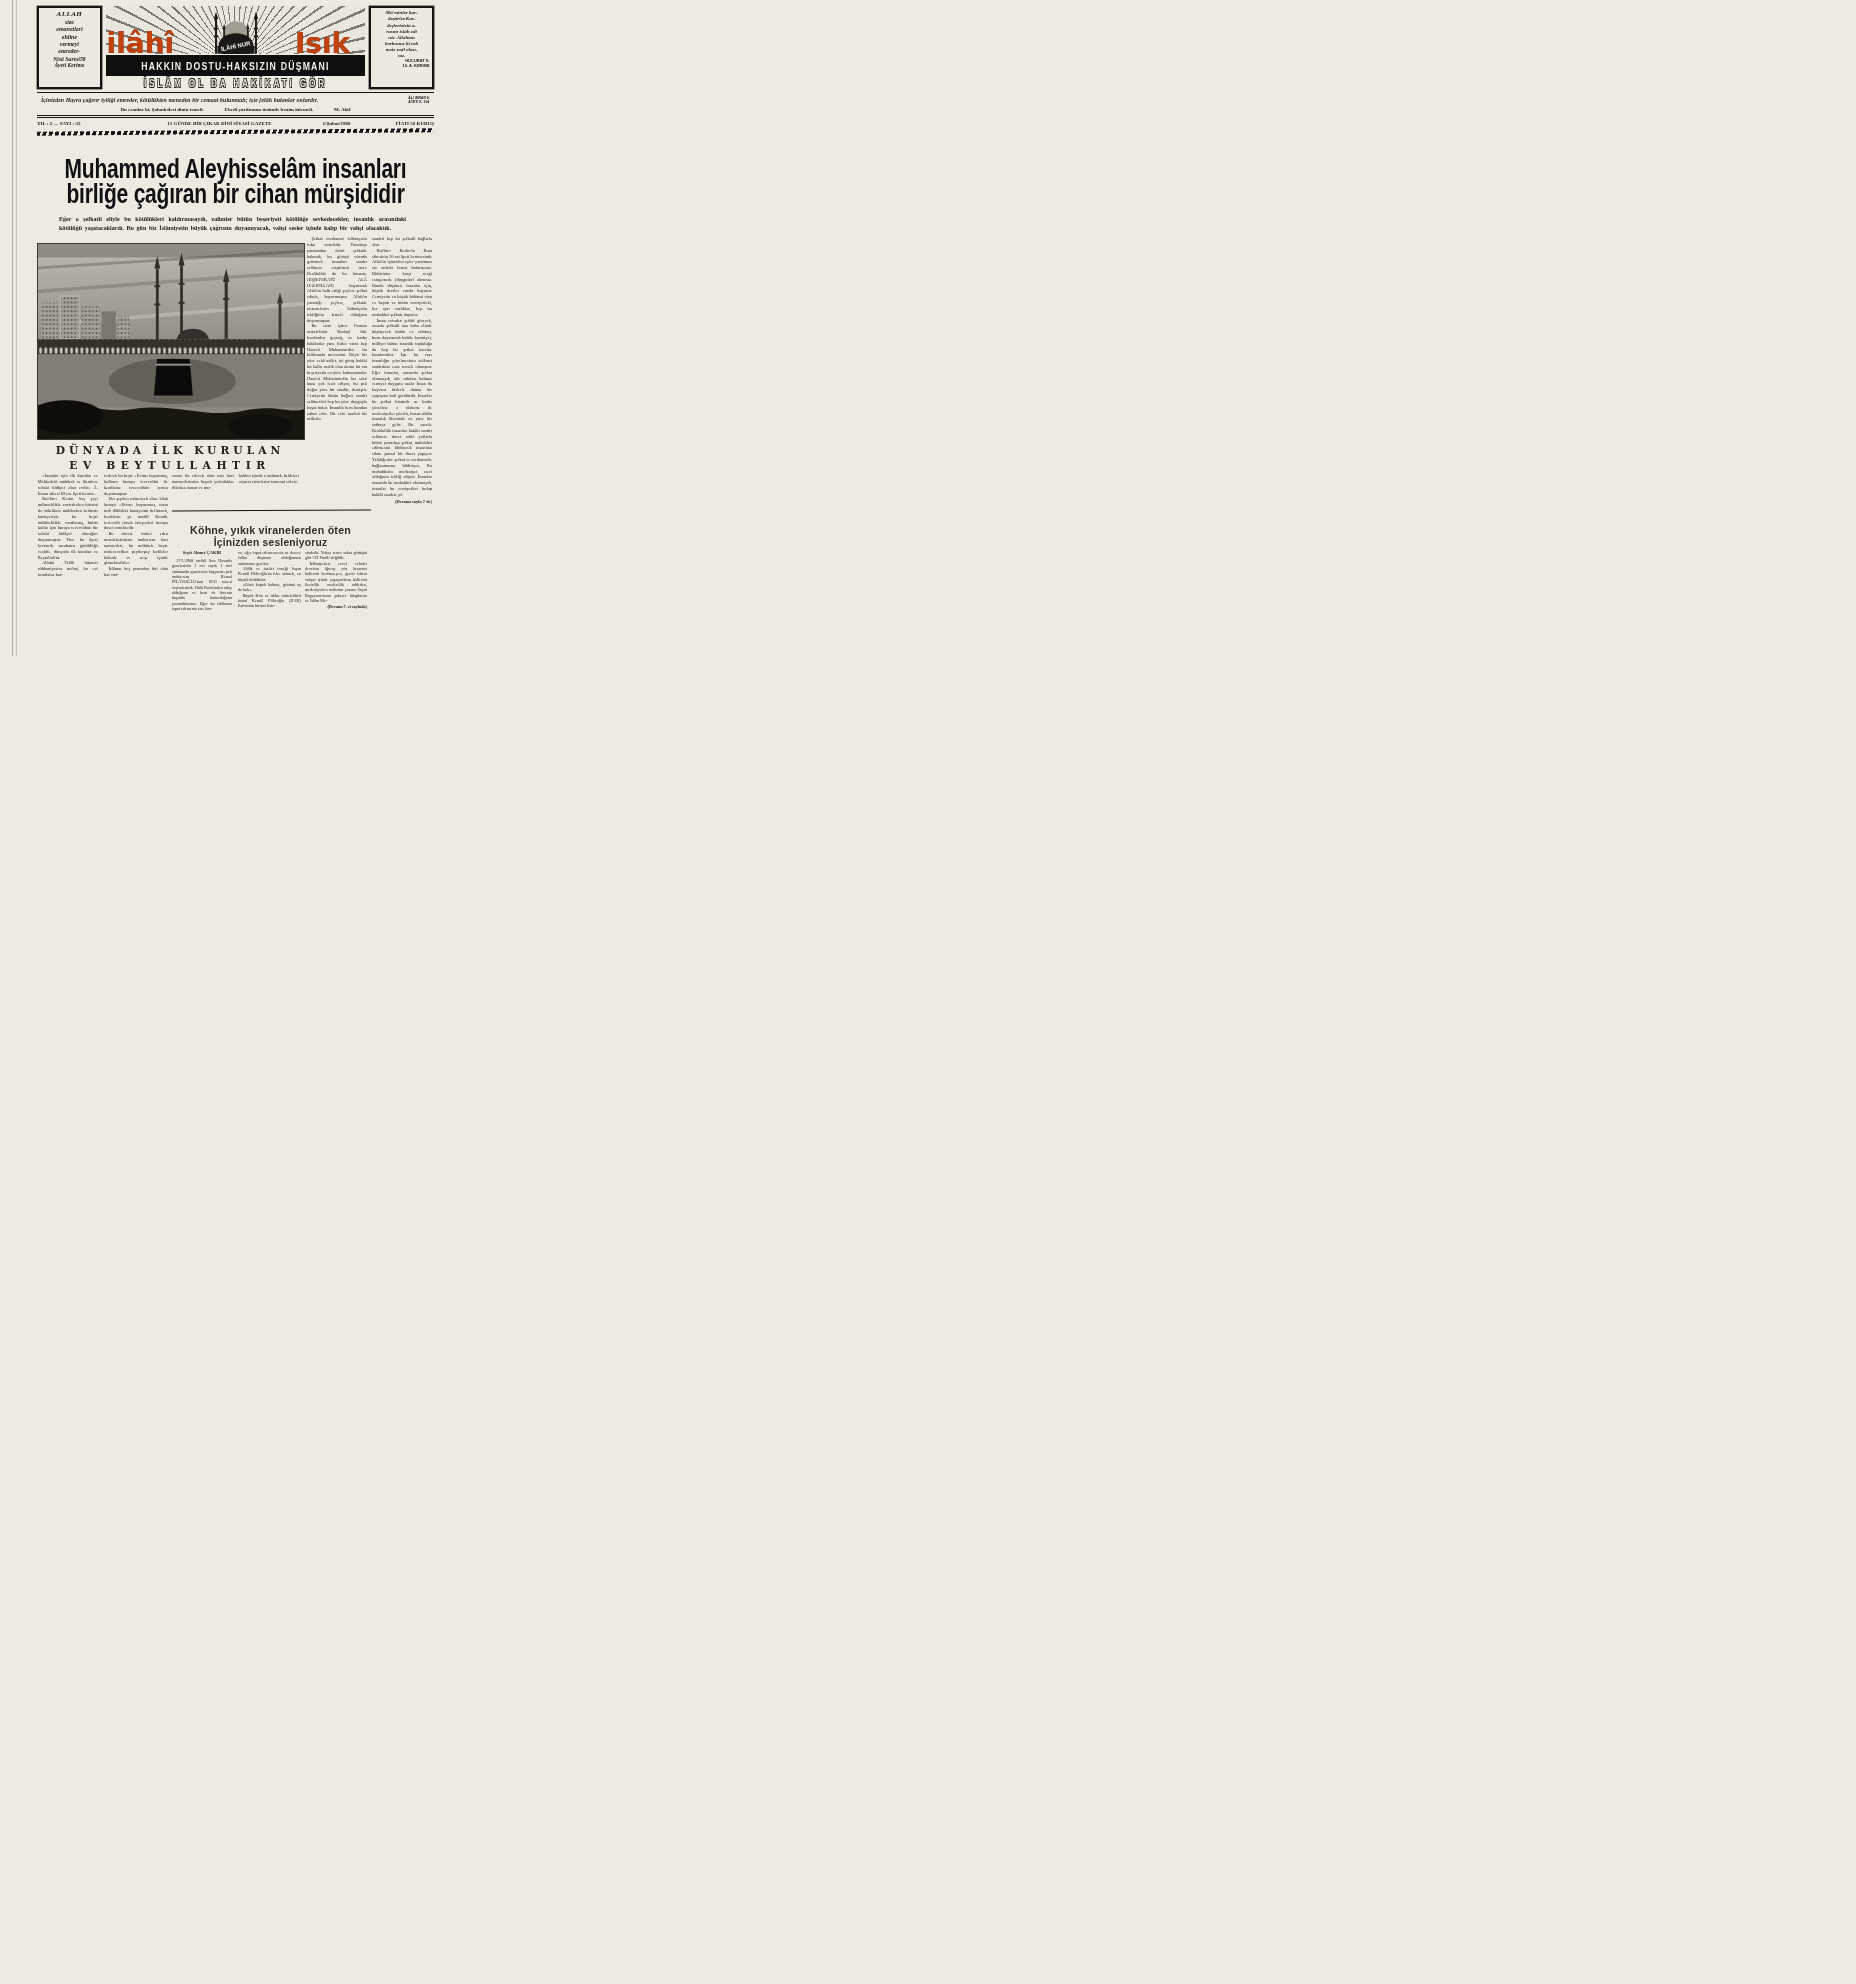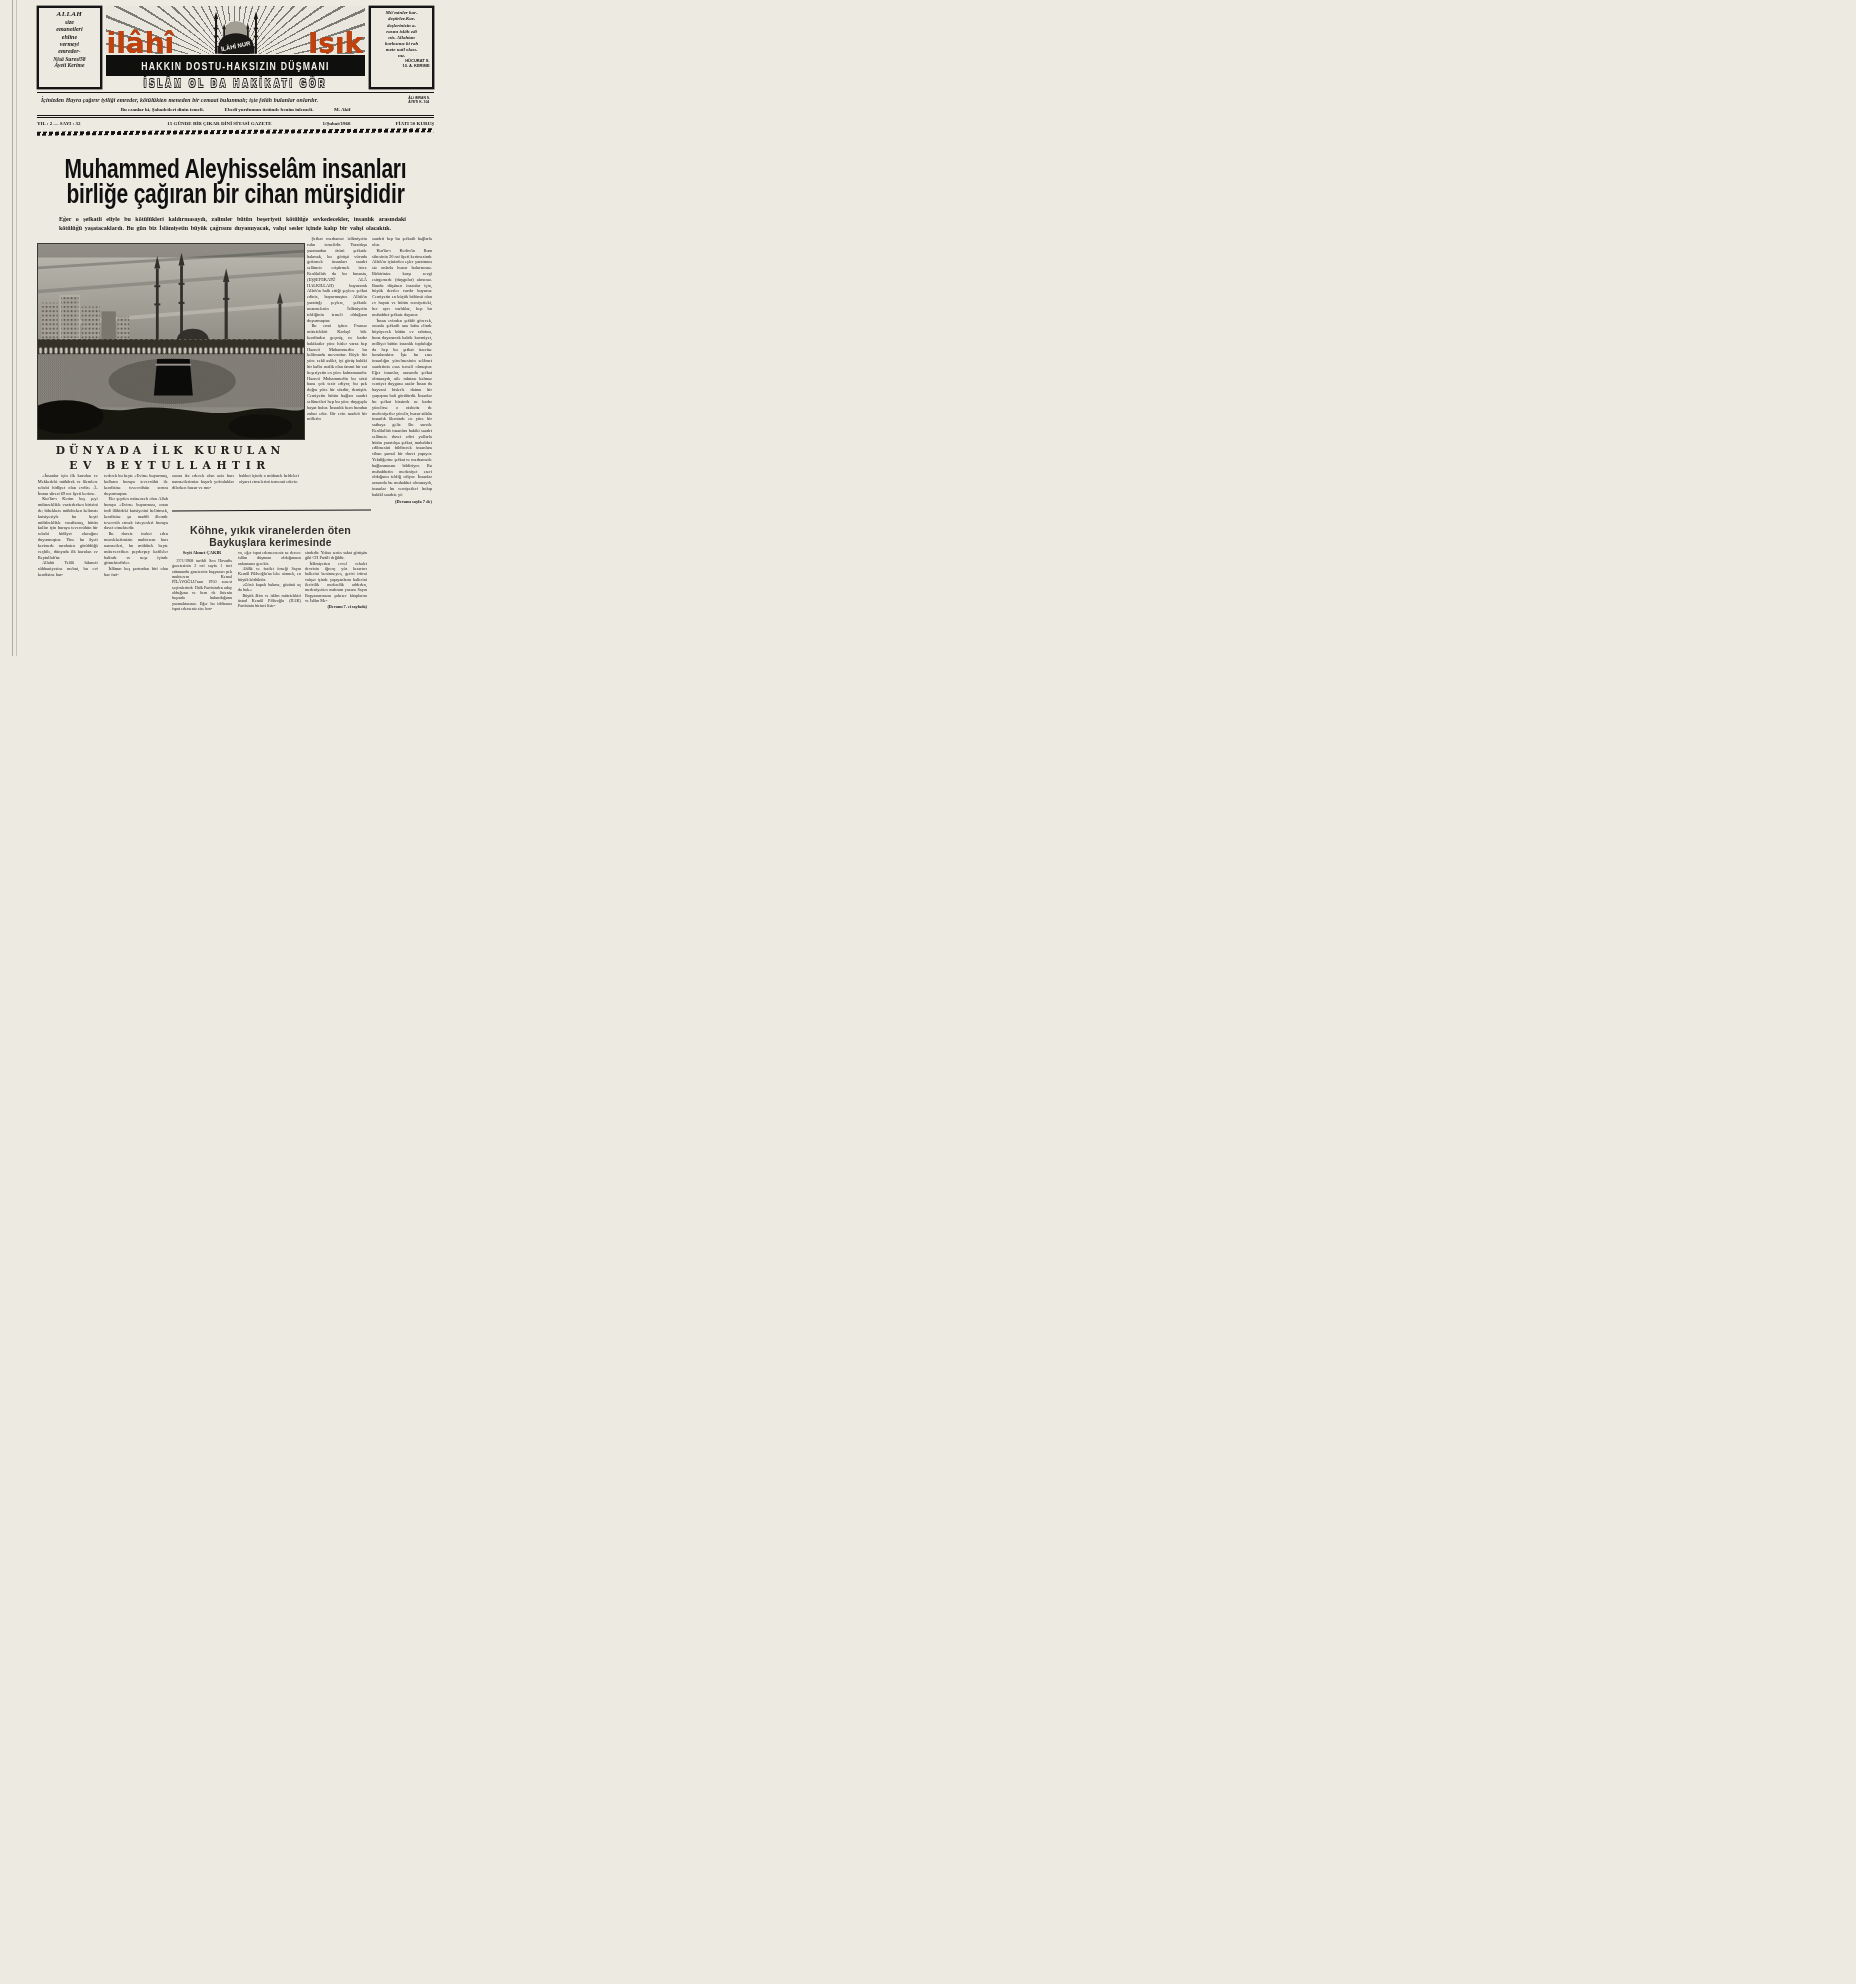--- a/index.html
+++ b/index.html
@@ -35,21 +35,21 @@
   }
   .logo::before{
     content:"";position:absolute;inset:0;
     background:repeating-conic-gradient(from 235deg at 50% 128%, rgba(35,33,30,.55) 0 1.1deg, rgba(235,232,224,0) 1.1deg 5.6deg);
   }
   .logo .word{
     position:absolute;bottom:-3.2px;font-family:"DejaVu Sans",sans-serif;
     font-weight:bold;font-size:28px;line-height:1;color:#c2410c;text-shadow:0 0 0.4px #444;text-decoration:underline;
   }
   .logo .word.w-left{left:0.8px;}
-  .logo .word.w-right{right:2px;margin-left:10px;}
+  .logo .word.w-right{right:15px;margin-left:10px;}
   .logo svg{position:absolute;left:50%;transform:translateX(-50%);bottom:0;}
   .slogan-bar{
     margin-top:0.8px;height:21px;background:#0f0f0e;display:flex;align-items:center;justify-content:center;
   }
   .slogan-bar span{
     display:inline-block;transform:scaleY(1.35);color:#f2efe7;
     font-family:"Liberation Sans",sans-serif;font-weight:bold;font-size:8.7px;letter-spacing:1.2px;white-space:nowrap;
   }
   .slogan-outline{height:12.7px;display:flex;align-items:center;justify-content:center;}
   .slogan-outline span{
@@ -314,21 +314,21 @@
   <div class="abs ncol bey-c3">
     <p class="cont">zasını ifa edecek olan aziz hacı namzetlerimize hayırlı yolculuklar dilerken huzur ve mu-</p>
   </div>
   <div class="abs ncol bey-c4">
     <p class="cont">habbet içinde o mübarek beldeleri ziyaret etmelerini temenni ederiz.</p>
   </div>
 
   <div class="abs divider"></div>
   <div class="abs koh-head">
     <span class="kh kh1">Köhne, yıkık viranelerden öten</span>
-    <span class="kh kh2">Baykuşlara kerimesinde</span>
+    <span class="kh kh2">İçinizden sesleniyoruz</span>
   </div>
   <div class="abs ncol bay bay-c1">
     <p class="byline">Seyit Ahmet ÇAKIR</p>
     <p>27/1/1968 tarihli Son Havadis gazetesinin 2 nci sayfa 1 inci sütununda gazetemiz başyazarı pek muhterem Kemal PİLÂVOĞLU'nun 1950 senesi seçimlerinde Halk Partisinden aday olduğunu ve hem de listenin başında bulunduğunu yazmaktasınız. Eğer bu iddianızı ispat ederseniz size bra-</p>
   </div>
   <div class="abs ncol bay bay-c2">
     <p class="cont">vo, eğer ispat edemezseniz ne derece islâm düşmanı olduğunuzu anlamanız gerekir.</p>
     <p>Ahlâk ve fazilet örneği Sayın Kemâl Pilâvoğlu'na leke sürmek, en büyük körlüktür.</p>
     <p>«Gözü kapalı bakma, gözünü aç da bak.»</p>
     <p>Büyük âlim ve islâm mütefekkiri üstad Kemâl Pilâvoğlu (HAK) Partisinin birinci liste-</p>

